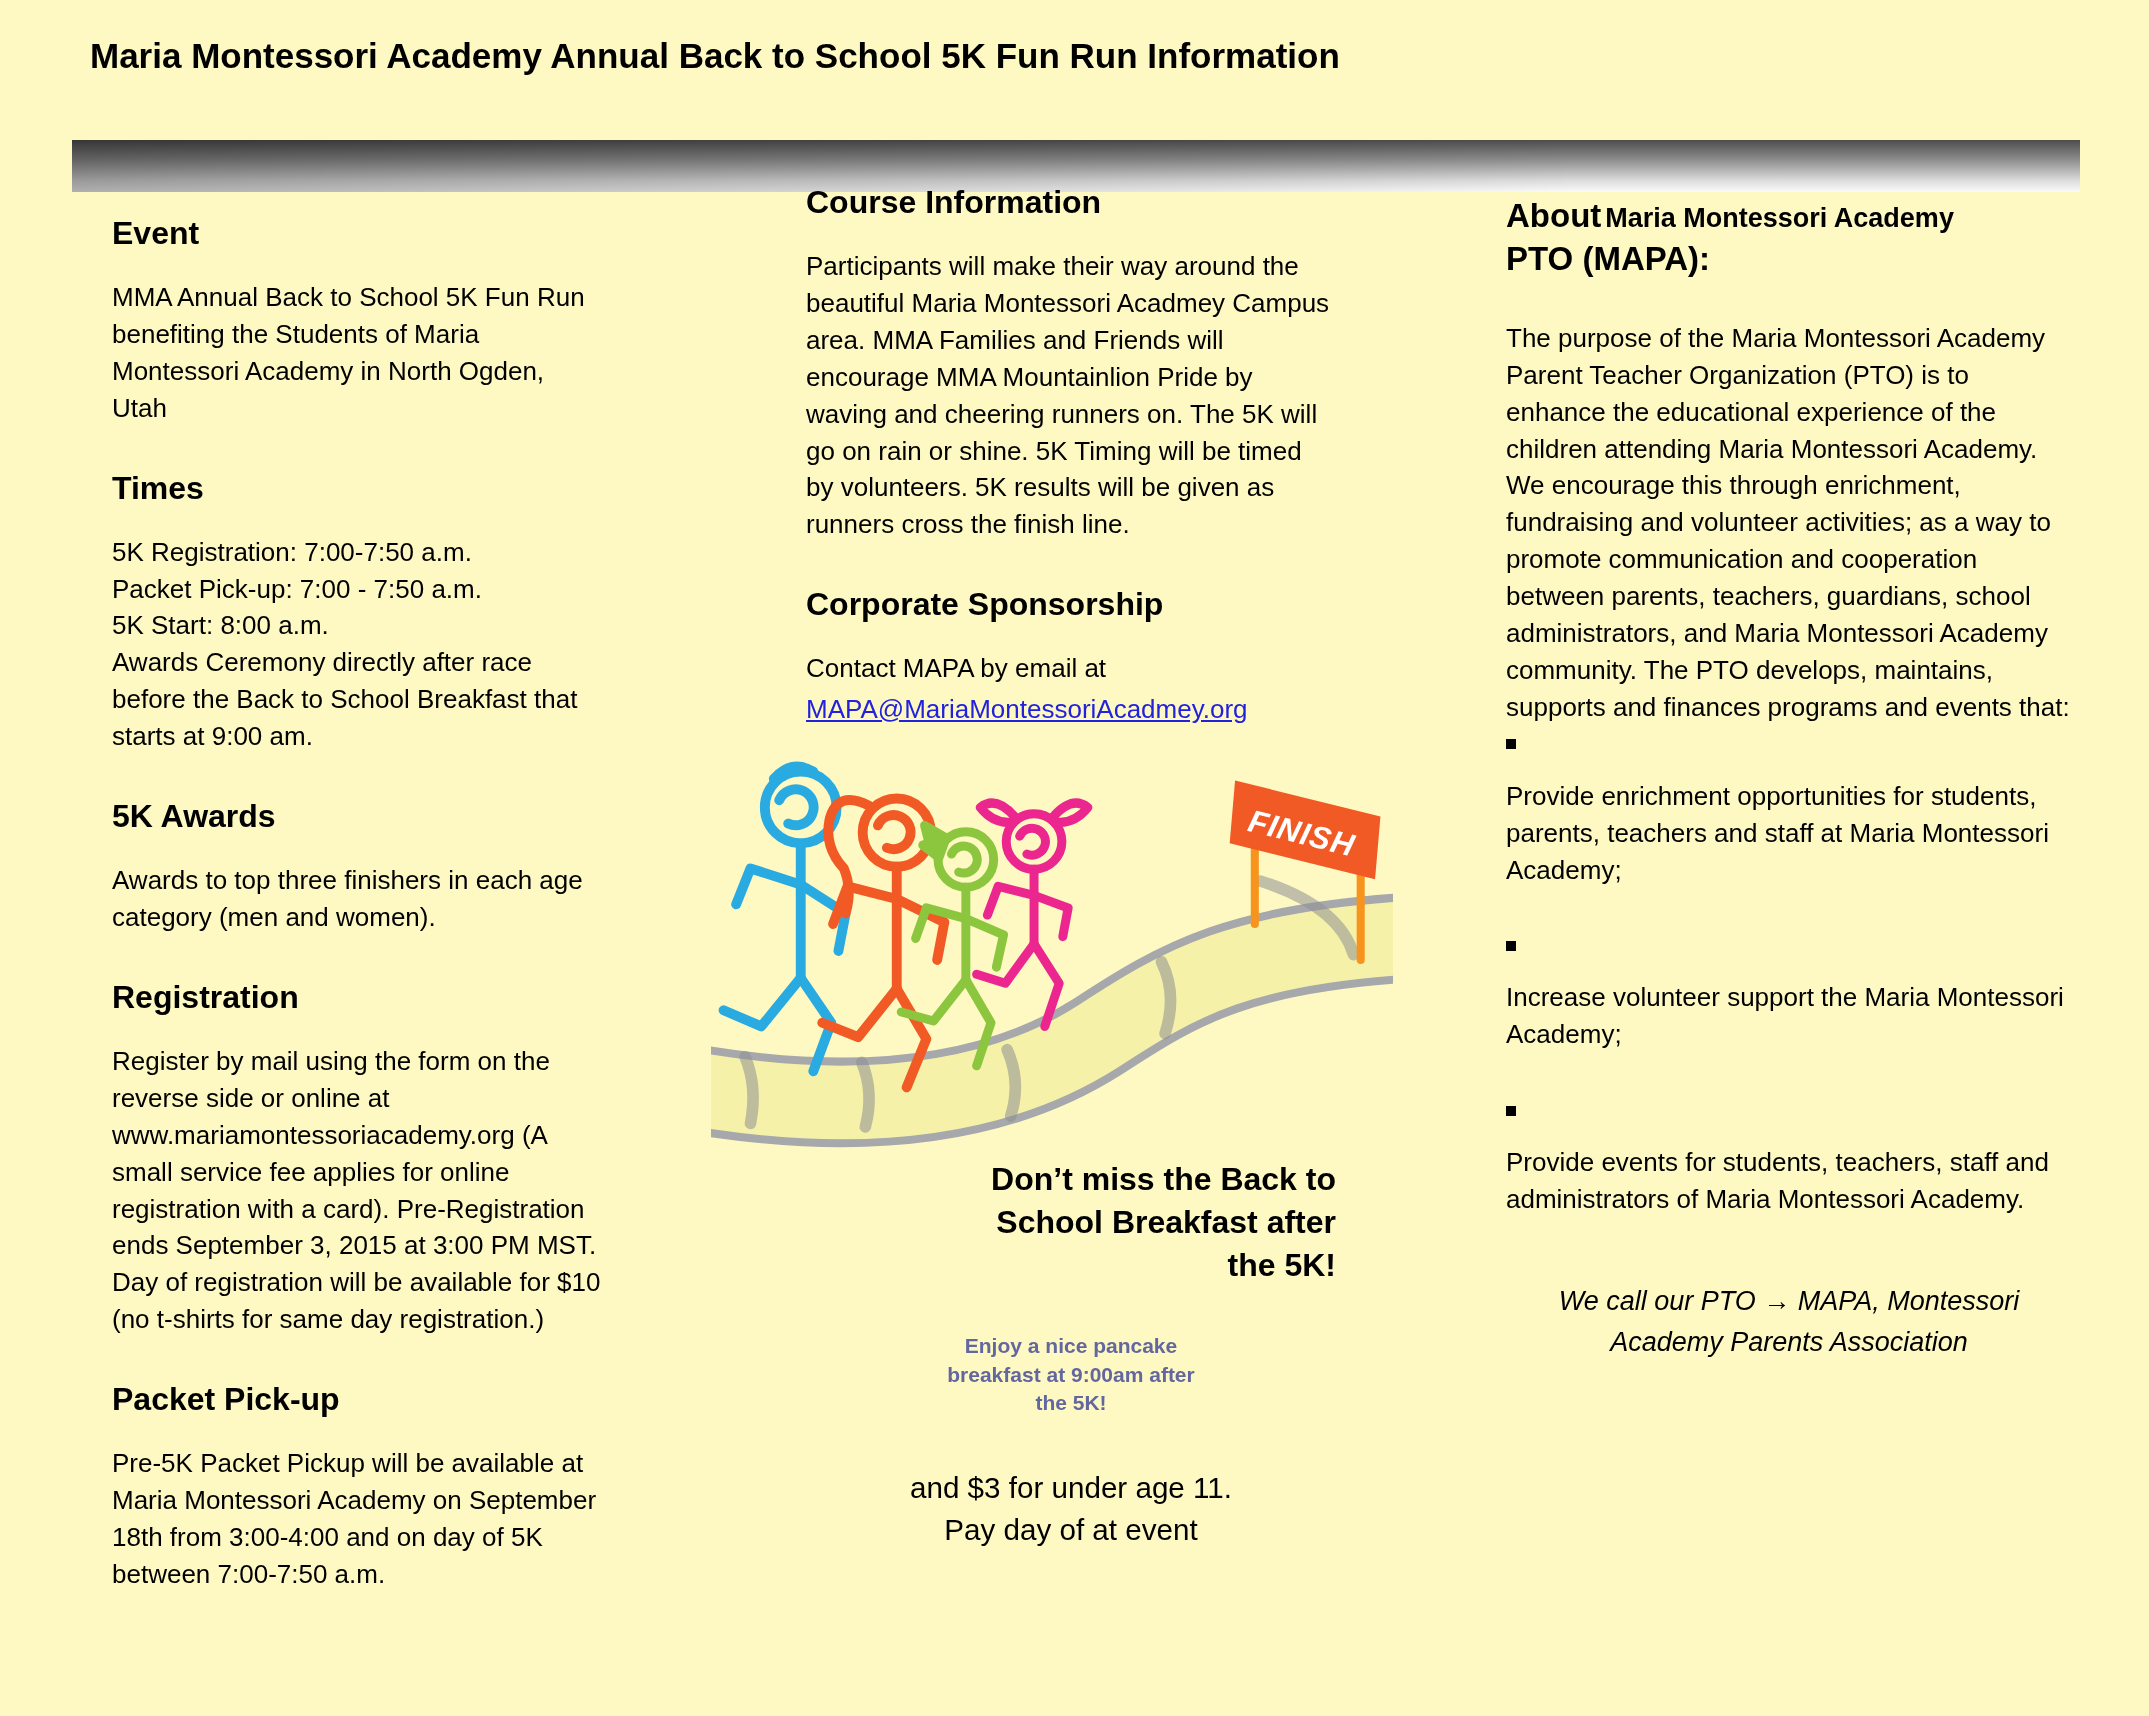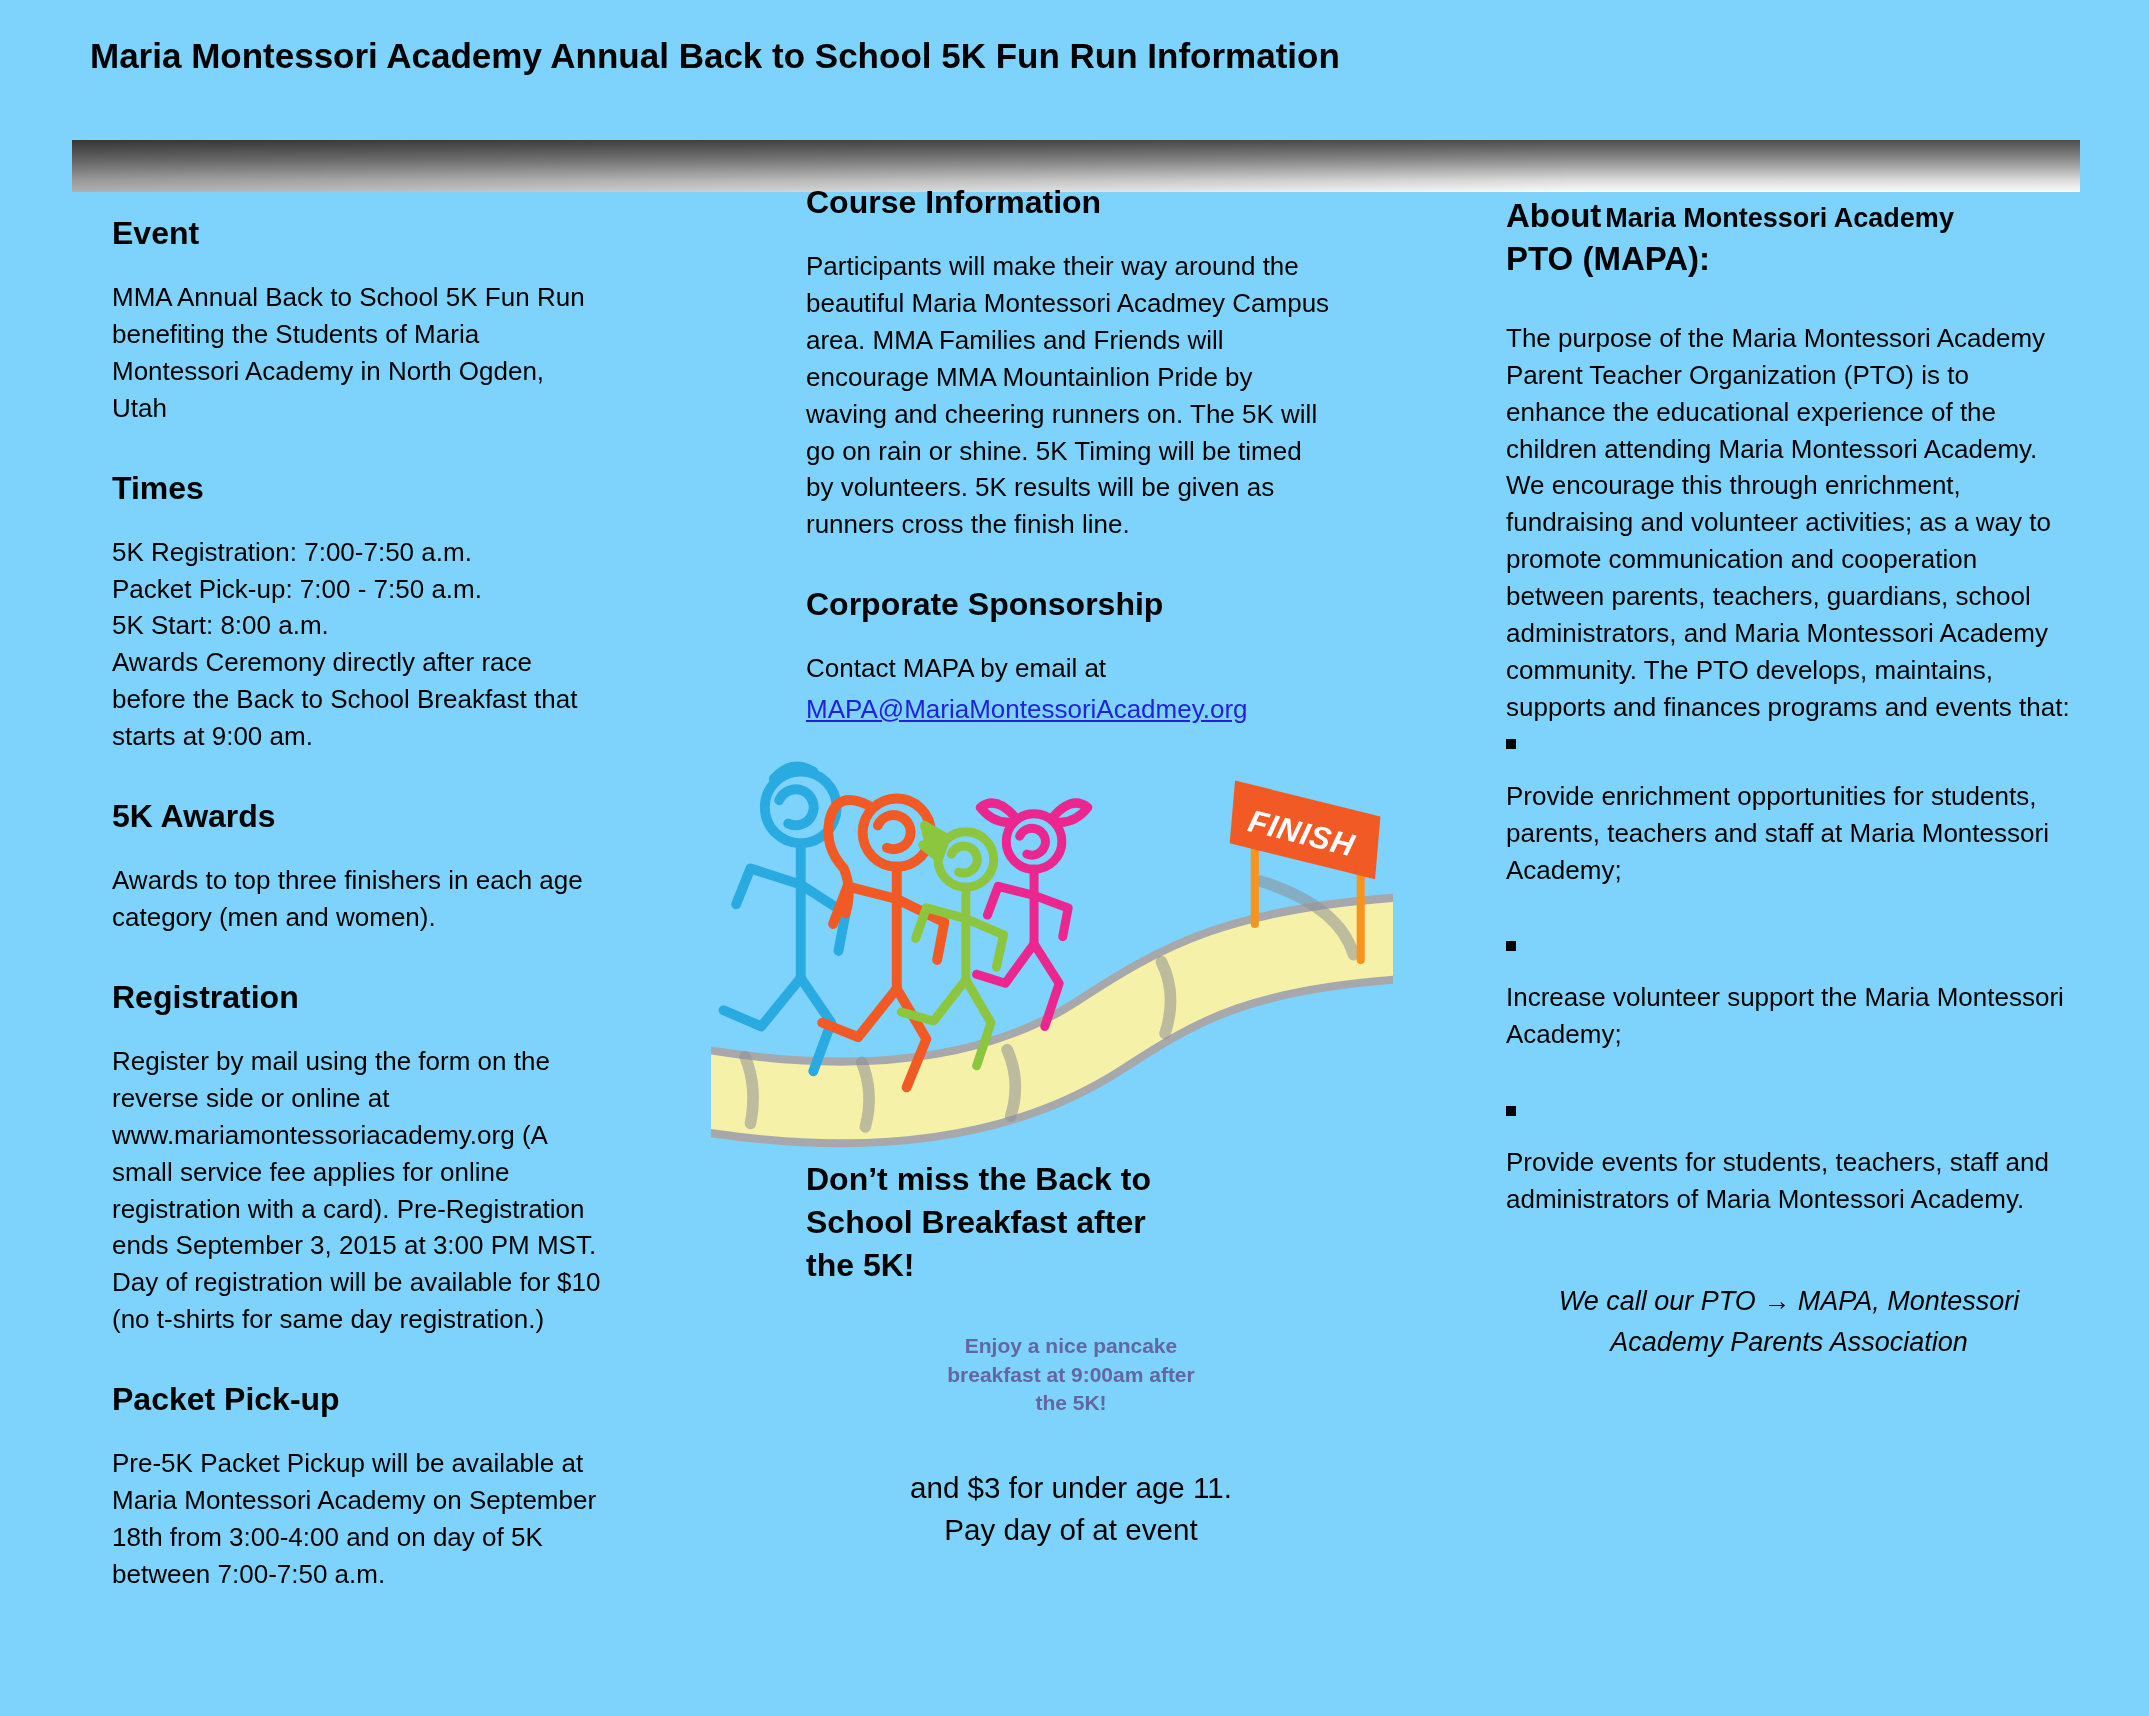--- a/index.html
+++ b/index.html
@@ -1,35 +1,35 @@
 <!DOCTYPE html>
 <html style="font-size:14.3px"><head>
 <meta charset="utf-8">
 <style>
   html,body{margin:0;padding:0;background:#fff;}
-  .page{position:relative;width:2149px;height:1717px;background:#7dd3fc;overflow:hidden;
+  .page{position:relative;width:2149px;height:1717px;background:#fef9c3;overflow:hidden;
         font-family:"Liberation Sans",sans-serif;color:#000;}
   .title{position:absolute;left:90px;top:36px;font-size:35px;font-weight:bold;margin:0;}
   .divider{position:absolute;left:72px;top:140px;width:2008px;height:52px;
            background:linear-gradient(to right, rgba(0,0,0,.30), rgba(255,255,255,0) 75%),
                       linear-gradient(to bottom,#4d4d4d 0%,#8d8d8d 38%,#dcdcdc 78%,#fbfbfb 100%);}
   .col{position:absolute;}
   .col-left{left:112px;top:215px;width:491px;}
   .col-middle{left:806px;top:184px;width:530px;}
   .col-right{left:1506px;top:195px;width:566px;}
   h2.sec{font-size:32px;font-weight:bold;margin:0 0 27px 0;}
   h2.mt{margin-top:43px;}
   .body{font-size:26px;line-height:1.42;}
   p.body{margin:0;}
   .contact{margin-top:0;}
   .email-link{display:inline-block;margin-top:3.6px;color:#2222DD;text-decoration:underline;
               font-size:26px;line-height:1.42;}
   .illustration{display:block;margin:25px 0 0 -95px;}
   svg text{font-family:"Liberation Sans",sans-serif;}
-  .center-black{margin-top:9px;font-size:32px;font-weight:bold;text-align:left;line-height:1.35;}
+  .center-black{margin-top:9px;font-size:32px;font-weight:bold;text-align:right;line-height:1.35;}
   .center-purple{margin-top:45px;font-size:21px;font-weight:bold;text-align:center;line-height:1.35;color:#63679F;}
   .center-prices{margin-top:50px;font-size:29.6px;text-align:center;line-height:1.4;}
   .about-heading{font-weight:bold;line-height:1.3;margin:0 0 39px 0;}
   .about-big{font-size:33px;}
   .about-small{font-size:27px;}
   .intro{margin:0 0 39px 0;}
   .bullet{display:flex;margin-bottom:39px;flex-direction:column;}
   .bullet-col{flex:0 0 52px;}
   .bullet-square{width:9.9px;height:9.9px;background:#000;margin-top:13.4px;}
   .bullet-text{flex:1;}

